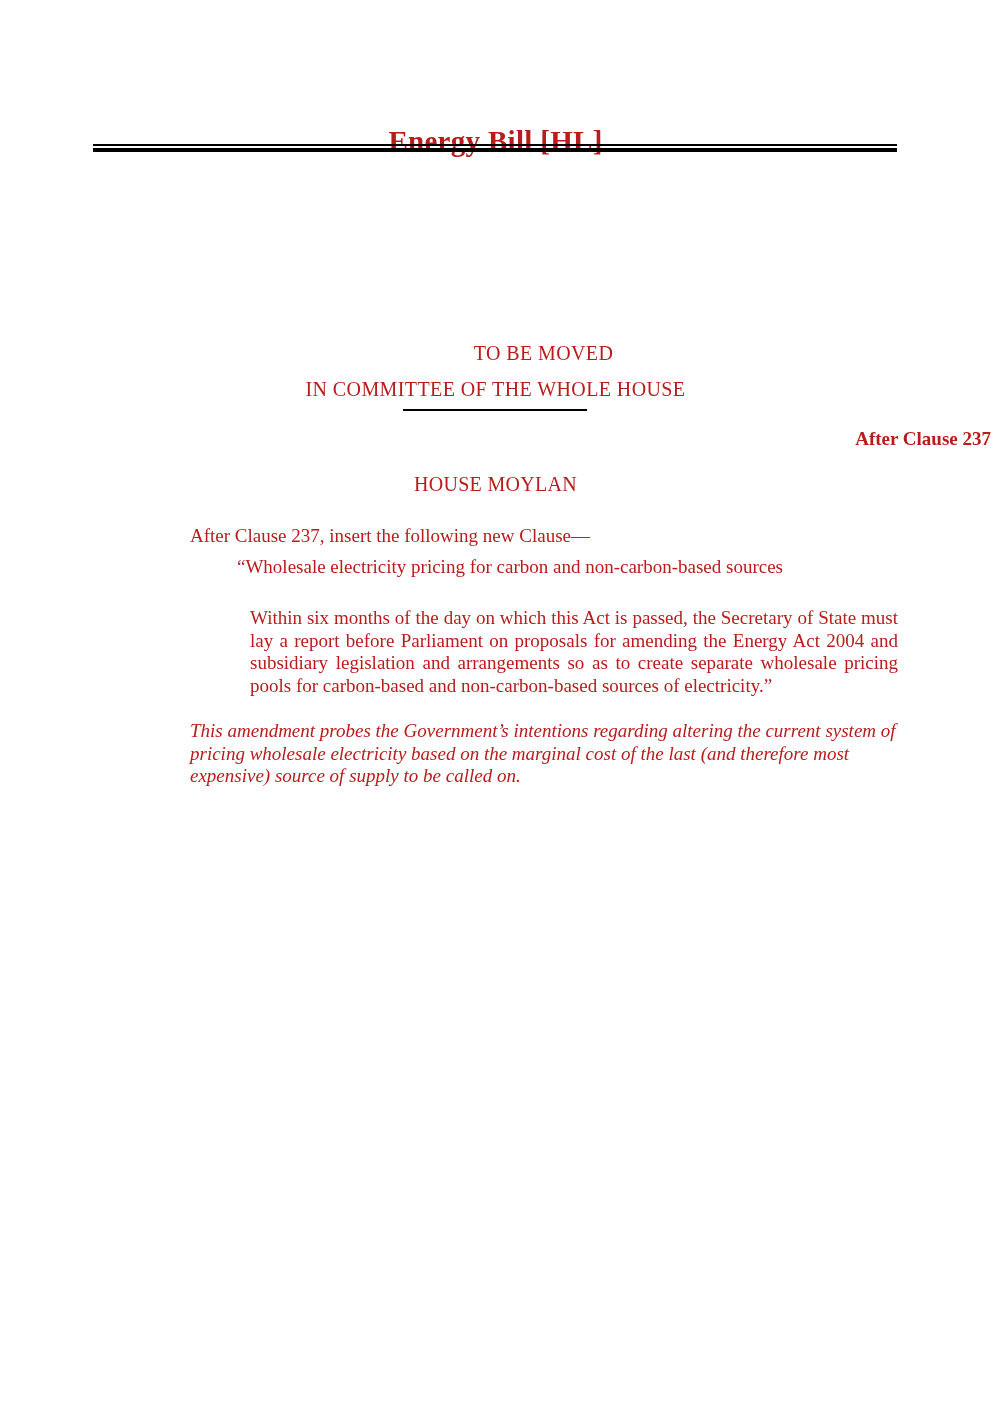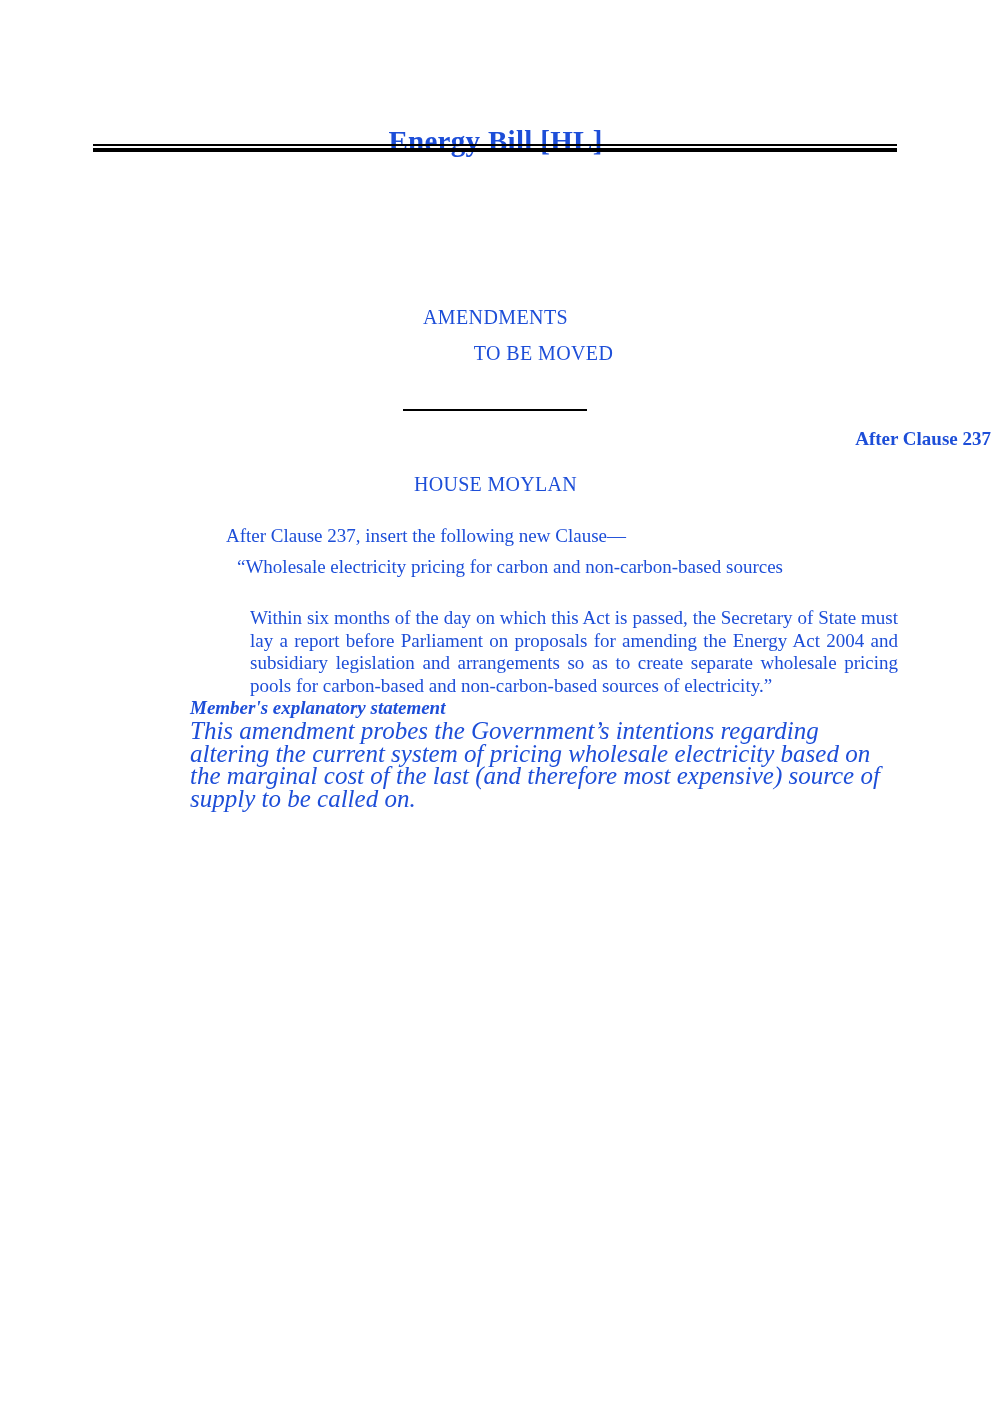--- a/index.html
+++ b/index.html
@@ -6,21 +6,21 @@
     margin: 0;
     padding: 0;
     background: #ffffff;
   }
   .page {
     position: relative;
     width: 991px;
     height: 1167px;
     background: #ffffff;
     font-family: "Liberation Serif", serif;
-    color: #1d4ed8;
+    color: #b91c1c;
     overflow: hidden;
   }
   .doc-title {
     position: absolute;
     top: 106px;
     left: 0;
     width: 100%;
     text-align: center;
     font-size: 29px;
     font-weight: bold;
@@ -77,21 +77,20 @@
     text-align: center;
     font-size: 20px;
     letter-spacing: 0.3px;
   }
   .instruction {
     position: absolute;
     top: 525px;
     left: 190px;
     width: 710px;
     font-size: 19px;
-    margin-left: 36px;
   }
   .amendment-title {
     position: absolute;
     top: 556px;
     left: 237px;
     width: 665px;
     font-size: 19px;
     font-weight: normal;
   }
   .amendment-body {
@@ -111,21 +110,21 @@
     width: 710px;
     font-size: 19px;
     font-weight: bold;
     font-style: italic;
   }
   .explanatory-body {
     position: absolute;
     top: 720px;
     left: 190px;
     width: 712px;
-    font-size: 25px;
+    font-size: 19px;
     line-height: 22.5px;
     font-style: italic;
   }
   .footer {
     position: absolute;
     top: 1255px;
     left: 93px;
     right: 94px;
     display: flex;
     justify-content: space-between;
@@ -140,36 +139,35 @@
 
 <div class="page">
 
   <h1 class="doc-title">Energy Bill [HL]</h1>
 
   <div class="title-rule">
     <div class="thin"></div>
     <div class="thick"></div>
   </div>
 
-  <div class="center-line h-amendments">AMENDMENTS</div>
   <div class="center-line h-moved">TO BE MOVED</div>
+  <div class="center-line h-committee">IN COMMITTEE OF THE WHOLE HOUSE</div>
 
   <div class="short-rule"></div>
 
   <div class="clause-heading">After Clause 237</div>
 
   <div class="member-name">HOUSE MOYLAN</div>
 
   <div class="instruction">After Clause 237, insert the following new Clause—</div>
 
   <div class="amendment-title">“Wholesale electricity pricing for carbon and non-carbon-based sources</div>
 
   <div class="amendment-body">Within six months of the day on which this Act is passed, the Secretary of State must lay a report before Parliament on proposals for amending the Energy Act 2004 and subsidiary legislation and arrangements so as to create separate wholesale pricing pools for carbon-based and non-carbon-based sources of electricity.”</div>
 
-  <div class="explanatory-heading">Member's explanatory statement</div>
 
   <div class="explanatory-body">This amendment probes the Government’s intentions regarding altering the current system of pricing wholesale electricity based on the marginal cost of the last (and therefore most expensive) source of supply to be called on.</div>
 
   <div class="footer">
     <span class="footer-left"><span>HL Bill 39</span><span class="italic-part">(e)</span></span>
     <span class="footer-right">58/3</span>
   </div>
 
 </div>
 

